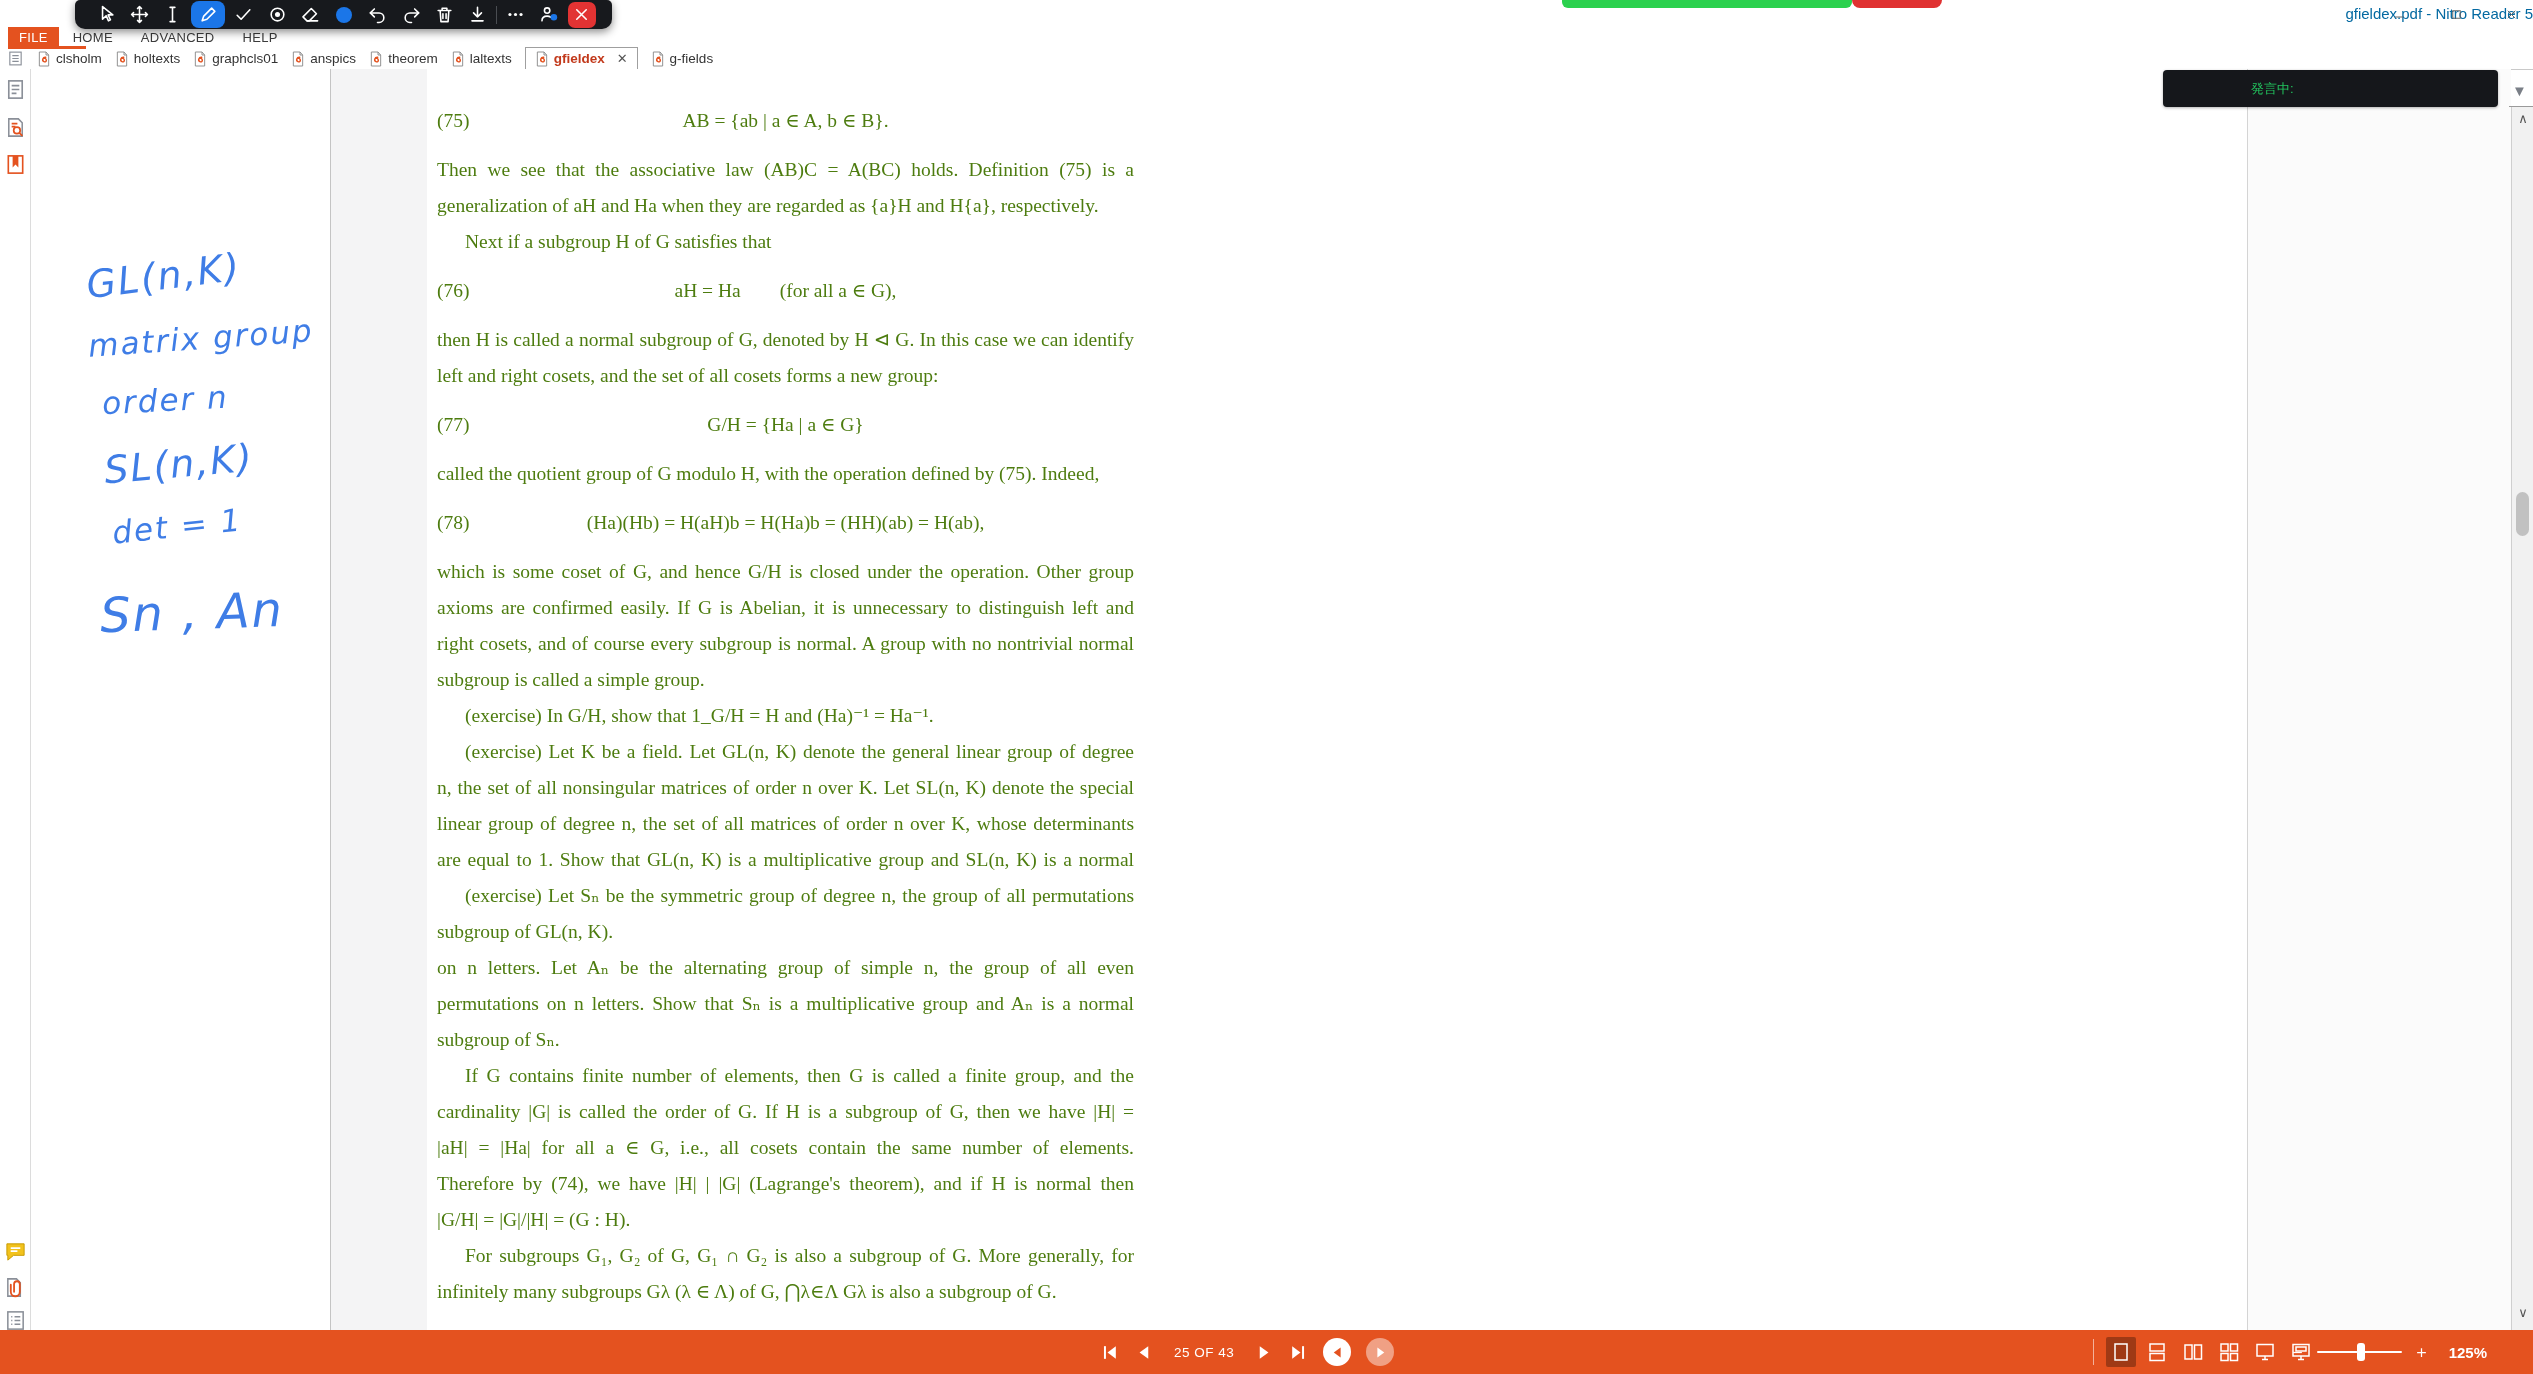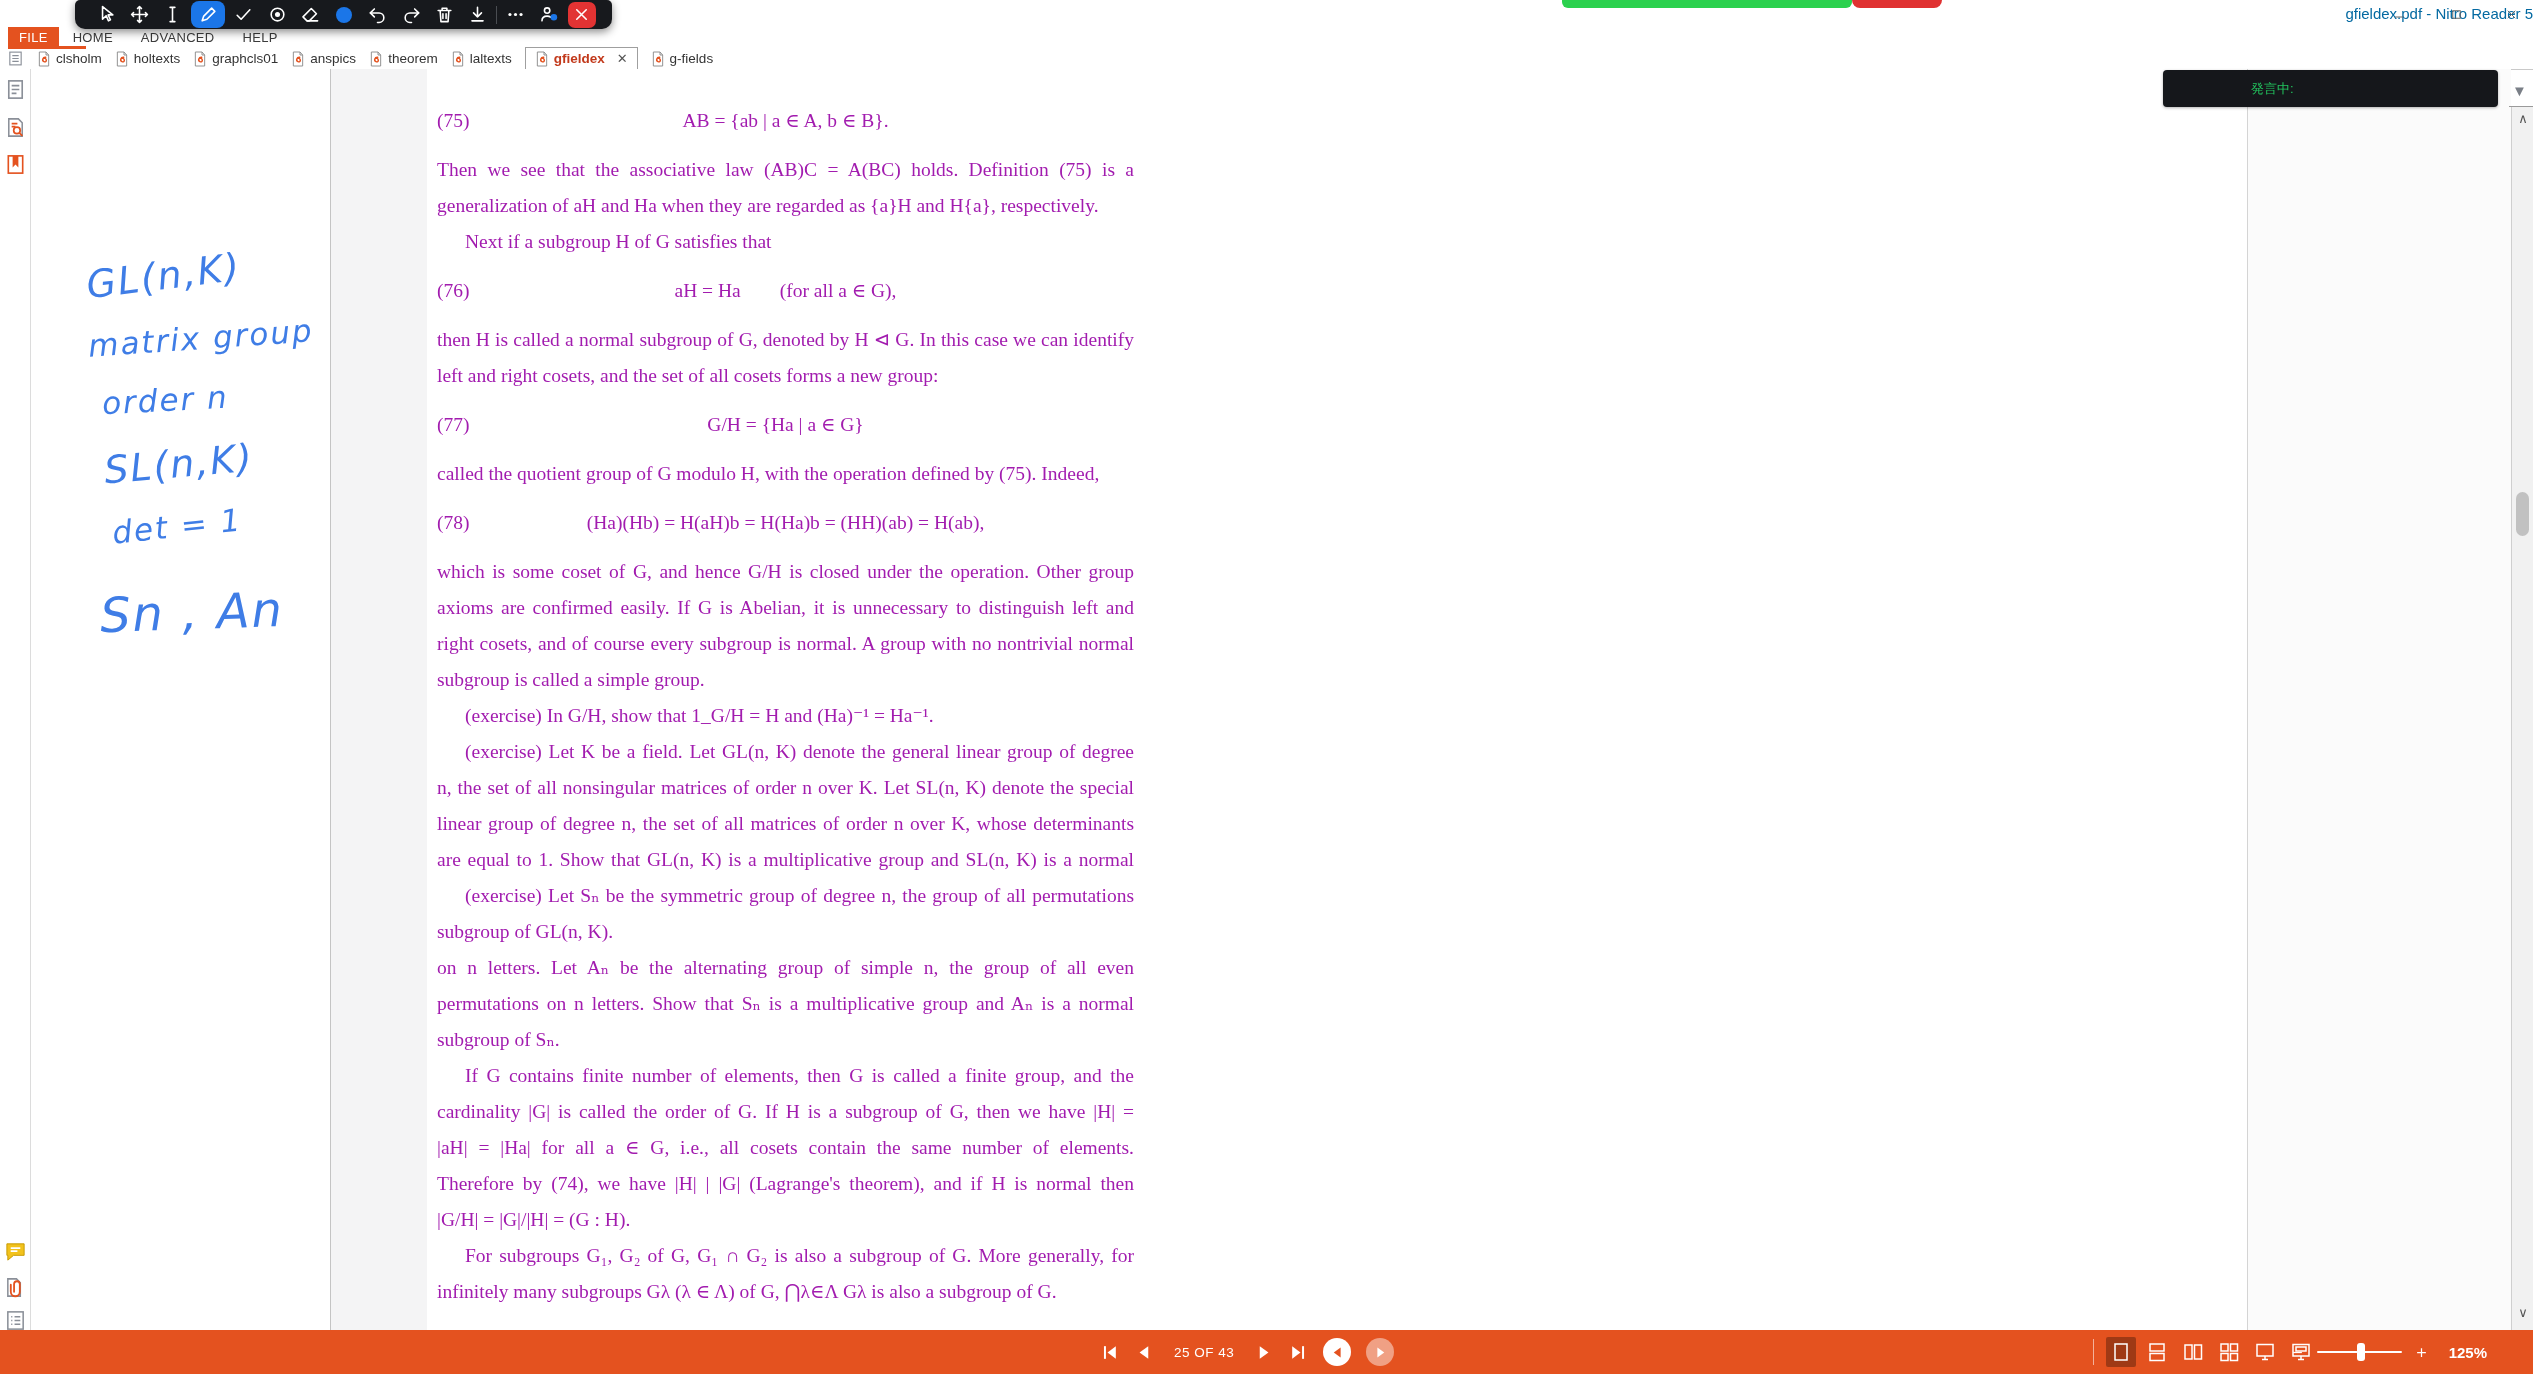--- a/index.html
+++ b/index.html
@@ -57,21 +57,21 @@
   
   .inklayer{position:absolute;inset:0;pointer-events:none;z-index:70;}
   .ink{position:absolute;font-family:"DejaVu Sans",sans-serif;font-style:italic;letter-spacing:2px;white-space:nowrap;}
 
   
   .canvas{position:absolute;left:331px;top:69px;width:2180px;height:1261px;background:#fff;overflow:hidden;}
   .leftmargin{position:absolute;left:0;top:0;width:96px;height:1261px;background:#f4f4f5;}
   .pageedge{position:absolute;left:1916px;top:0;width:1px;height:1261px;background:#d4d4d4;}
   .rightmargin{position:absolute;left:1917px;top:0;width:263px;height:1261px;background:#fbfbfb;}
   .doc{position:absolute;left:106px;top:34px;width:697px;font-family:"Liberation Serif","DejaVu Serif",serif;
-       font-size:19.5px;color:#a21caf;}
+       font-size:19.5px;color:#4d7c0f;}
   .dline{height:36px;line-height:36px;white-space:nowrap;}
   .dline.j{text-align:justify;text-align-last:justify;white-space:normal;height:36px;overflow:hidden;}
   .dline.ind{text-indent:28px;}
   .display{position:relative;height:36px;line-height:36px;margin:13px 0;}
   .doc > .display:first-child{margin-top:0;}
   .eqlabel{position:absolute;left:0;top:0;}
   .eqbody{display:block;text-align:center;}
 
   
   .tridown{position:absolute;left:2512px;top:82px;color:#7a7f87;font-size:15px;z-index:61;}

